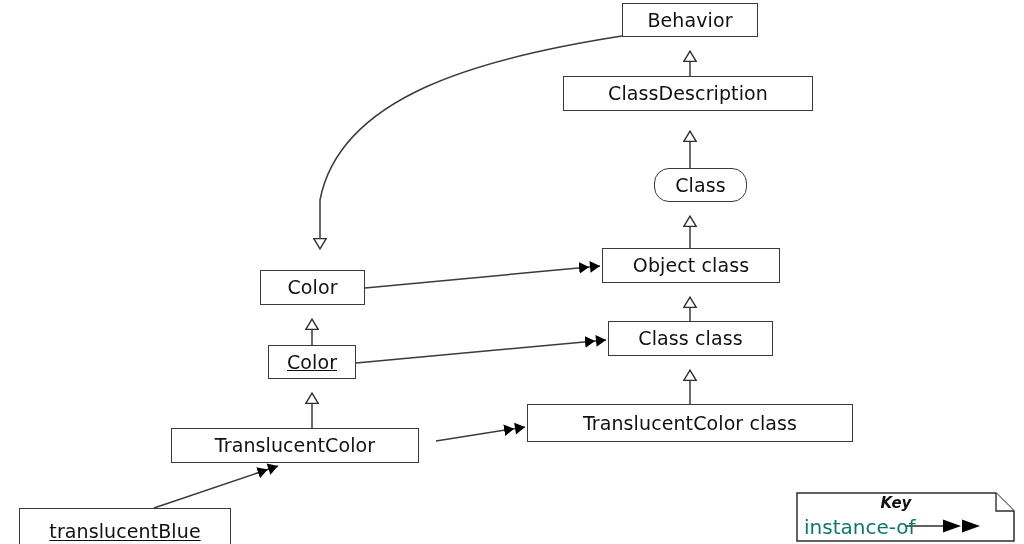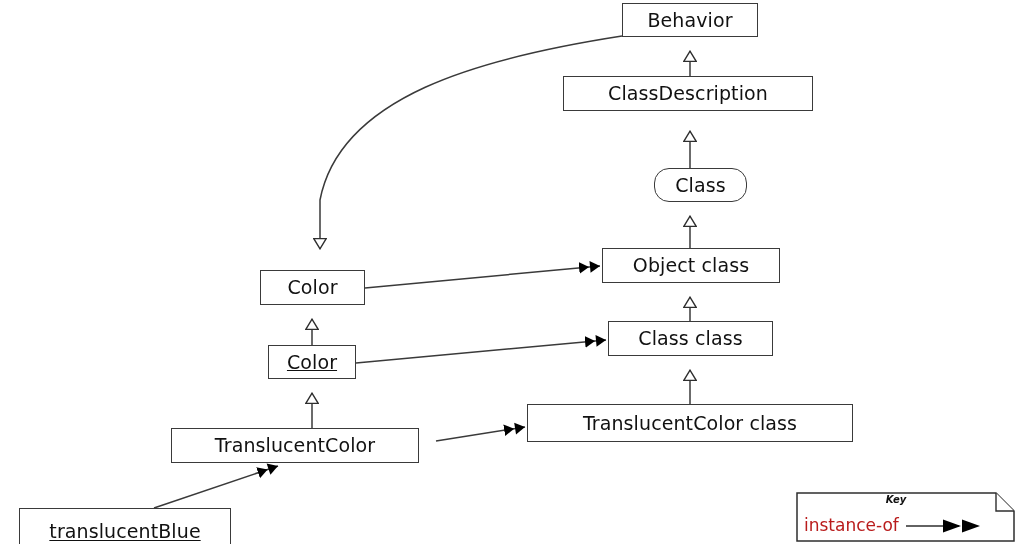--- a/index.html
+++ b/index.html
@@ -64,30 +64,30 @@
   }
   #key-title {
     position: absolute;
     left: 0;
     top: 2px;
     width: 200px;
     text-align: center;
     font-family: "DejaVu Sans", sans-serif;
     font-style: italic;
     font-weight: bold;
-    font-size: 10px;
+    font-size: 15px;
     color: #111111;
   }
   #key-row-label {
     position: absolute;
     left: 8px;
     top: 23px;
     font-family: "DejaVu Sans", sans-serif;
-    font-size: 17px;
-    color: #b91c1c;
+    font-size: 20px;
+    color: #0f766e;
   }
 </style>
 </head>
 <body>
 
 <div id="canvas">
 
   <svg id="edges" width="1024" height="544" viewBox="0 0 1024 544" xmlns="http://www.w3.org/2000/svg">
     <defs>
       <marker id="hollow-tri" viewBox="0 0 12 14" refX="11.2" refY="7" markerWidth="12" markerHeight="14" orient="auto-start-reverse" markerUnits="userSpaceOnUse">

